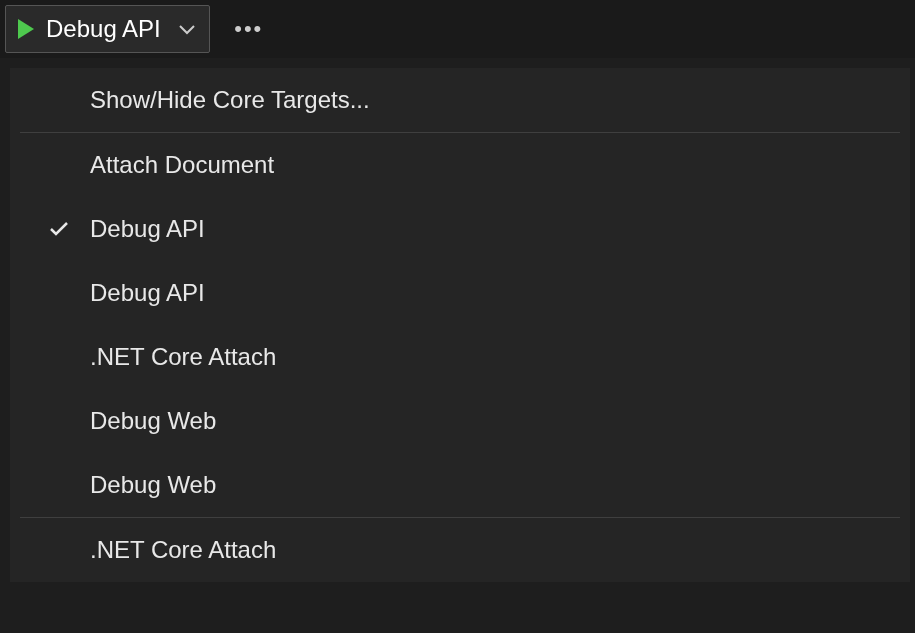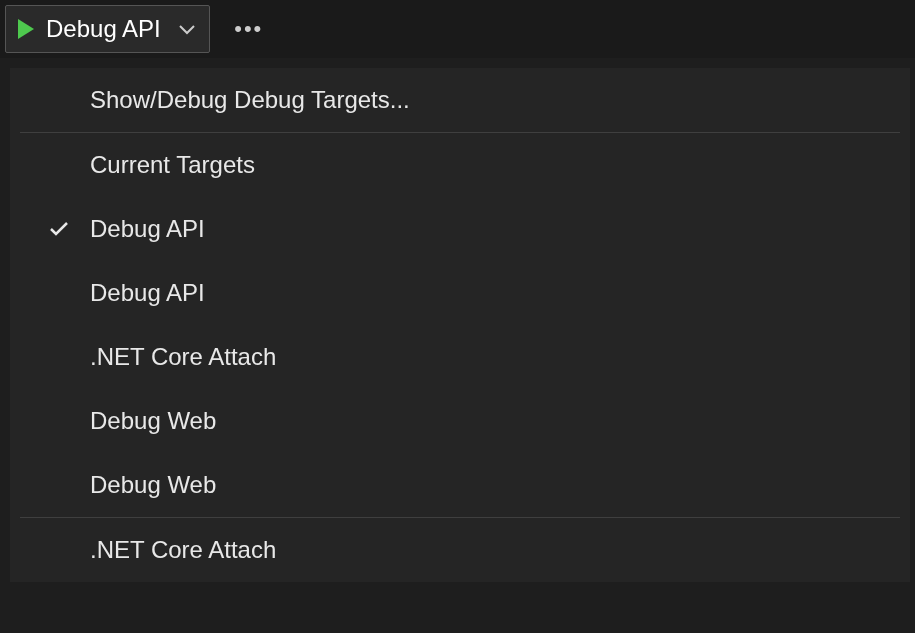--- a/index.html
+++ b/index.html
@@ -116,28 +116,28 @@
   </div>
   <div class="more-button">
     <span class="more-icon">•••</span>
   </div>
 </div>
 
 <div class="dropdown-menu">
 
   <div class="menu-item">
     <span class="check-column"></span>
-    <span class="menu-label">Show/Debug Debug Targets...</span>
+    <span class="menu-label">Show/Hide Core Targets...</span>
   </div>
 
   <div class="menu-separator"></div>
 
   <div class="menu-item">
     <span class="check-column"></span>
-    <span class="menu-label">Current Targets</span>
+    <span class="menu-label">Attach Document</span>
   </div>
 
   <div class="menu-item">
     <span class="check-column">
       <span class="check-icon">
         <svg width="22" height="18" viewBox="0 0 22 18">
           <polyline points="3,9 8,14 19,3" fill="none" stroke="#e8e8e8" stroke-width="2.5"></polyline>
         </svg>
       </span>
     </span>

